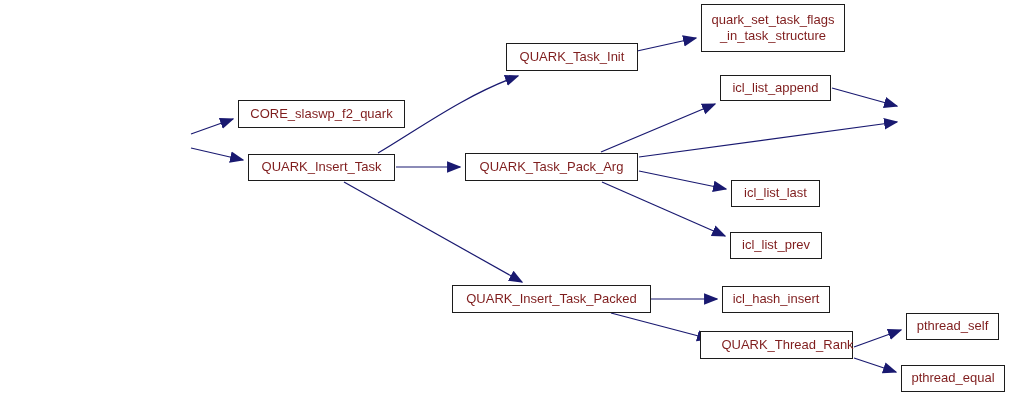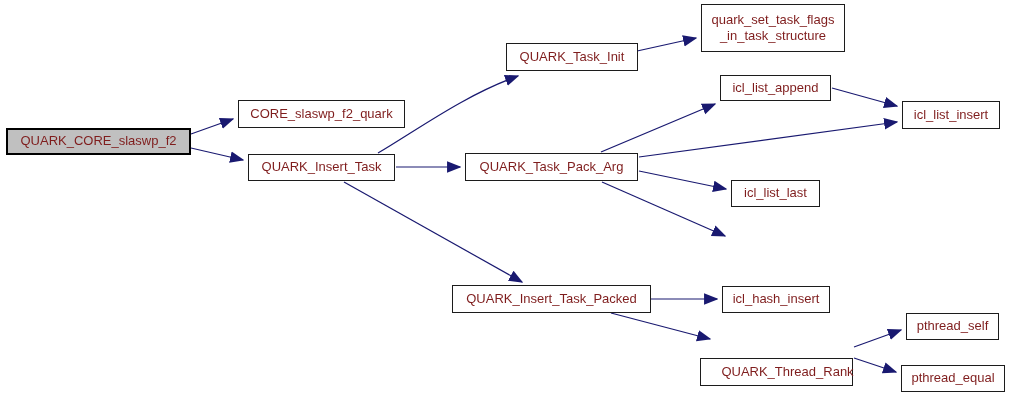--- a/index.html
+++ b/index.html
@@ -60,23 +60,20 @@
       <path d="M832,88 L897,106" marker-end="url(#arrow)"></path>
       <path d="M639,171 L726,189" marker-end="url(#arrow)"></path>
       <path d="M602,182 L725,236" marker-end="url(#arrow)"></path>
       <path d="M651,299 L717,299" marker-end="url(#arrow)"></path>
       <path d="M611,313 L710,339" marker-end="url(#arrow)"></path>
       <path d="M854,347 L901,330" marker-end="url(#arrow)"></path>
       <path d="M854,358 L896,372" marker-end="url(#arrow)"></path>
     </g>
   </svg>
 
-  <div class="node highlight" style="left:6px;top:128px;width:185px;height:27px;">
-    <span>QUARK_CORE_slaswp_f2</span>
-  </div>
 
   <div class="node" style="left:238px;top:100px;width:167px;height:28px;align-items:center;">
     <span>CORE_slaswp_f2_quark</span>
   </div>
 
   <div class="node" style="left:248px;top:154px;width:147px;height:27px;">
     <span>QUARK_Insert_Task</span>
   </div>
 
   <div class="node" style="left:486px;top:43px;width:132px;height:28px;margin-left:20px;">
@@ -87,42 +84,42 @@
     <span>
       <span>quark_set_task_flags</span><br>
       <span>_in_task_structure</span>
     </span>
   </div>
 
   <div class="node" style="left:720px;top:75px;width:111px;height:26px;">
     <span>icl_list_append</span>
   </div>
 
-  <div class="node" style="left:902px;top:101px;width:98px;height:28px;">
-    <span>icl_list_insert</span>
-  </div>
 
   <div class="node" style="left:465px;top:153px;width:173px;height:28px;">
     <span>QUARK_Task_Pack_Arg</span>
   </div>
 
   <div class="node" style="left:731px;top:180px;width:89px;height:27px;">
     <span>icl_list_last</span>
   </div>
 
+  <div class="node" style="left:730px;top:232px;width:92px;height:27px;">
+    <span>icl_list_prev</span>
+  </div>
 
   <div class="node" style="left:452px;top:285px;width:199px;height:28px;">
     <span>QUARK_Insert_Task_Packed</span>
   </div>
 
   <div class="node" style="left:722px;top:286px;width:108px;height:27px;">
     <span>icl_hash_insert</span>
   </div>
 
-  <div class="node" style="left:700px;top:358px;width:153px;height:28px;padding-left:22px;">
+  <div class="node" style="left:700px;top:331px;width:153px;height:28px;padding-left:22px;">
     <span>QUARK_Thread_Rank</span>
   </div>
 
   <div class="node" style="left:906px;top:313px;width:93px;height:27px;">
     <span>pthread_self</span>
   </div>
 
   <div class="node" style="left:901px;top:365px;width:104px;height:27px;text-align:right;">
     <span>pthread_equal</span>
   </div>

